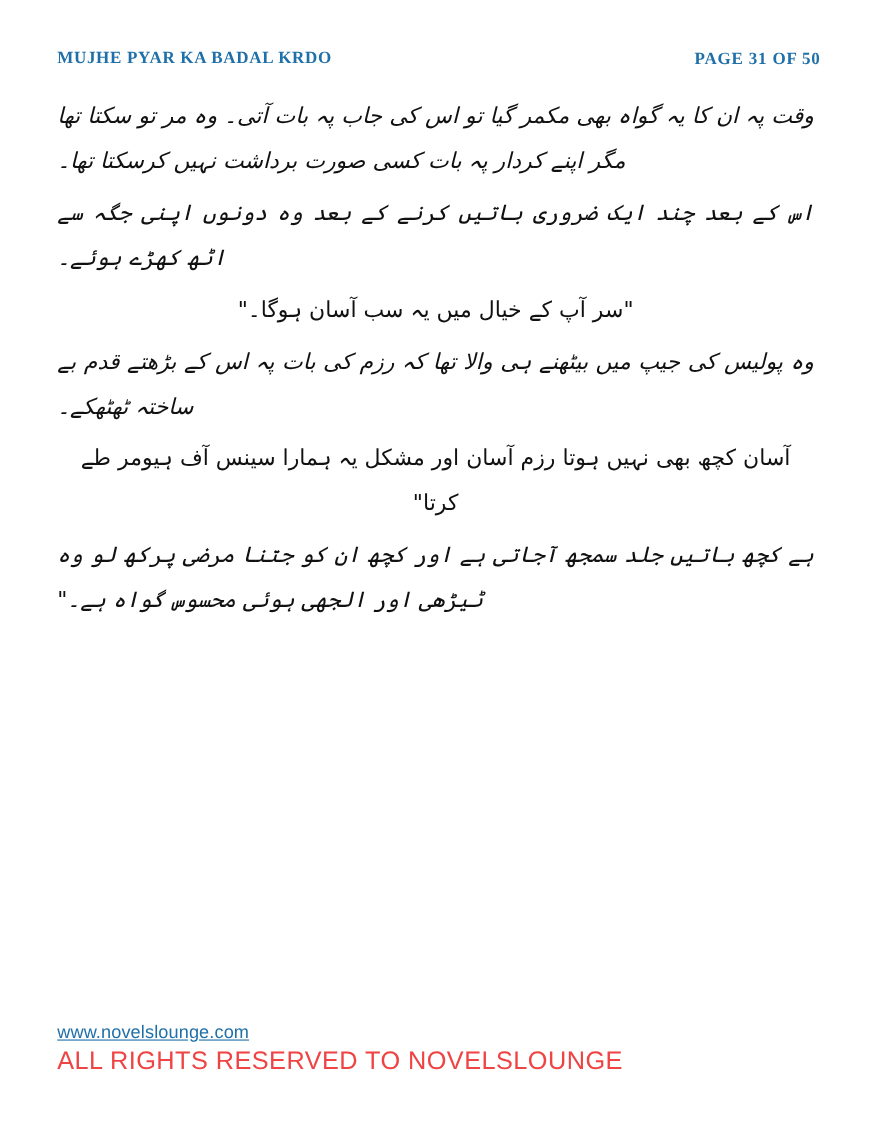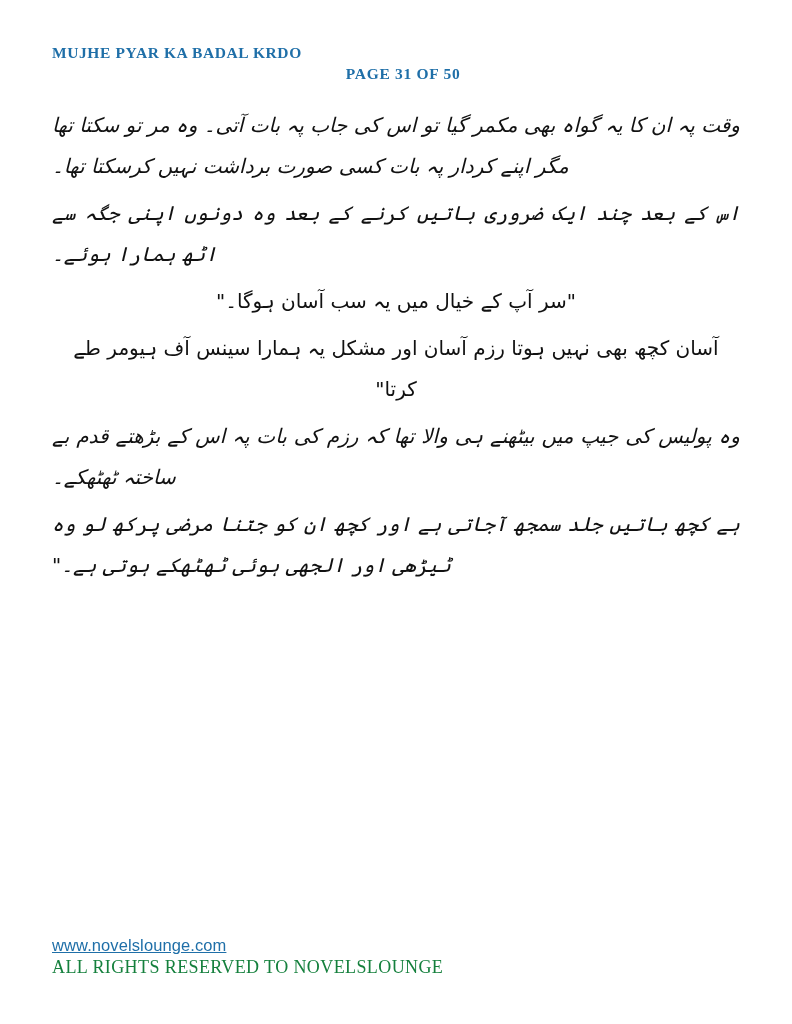--- a/index.html
+++ b/index.html
@@ -19,20 +19,21 @@
     inset: 0;
     background: #ffffff;
     display: flex;
     flex-direction: column;
   }
 
   
   .header {
     direction: ltr;
     display: flex;
+    justify-content: space-between;
     align-items: flex-start;
     padding: 44px 46px 0 52px;
     box-sizing: border-box;
     gap: 44px;
   }
   .book-info {
     display: flex;
     flex-direction: column;
     line-height: 1.18;
   }
@@ -53,21 +54,20 @@
     text-transform: uppercase;
   }
   .page-number {
     font-family: "Liberation Serif", serif;
     font-weight: bold;
     font-size: 15.5px;
     letter-spacing: 0.7px;
     color: #1f6fa8;
     text-transform: uppercase;
     padding-top: 1px;
-    margin-top: 20px;
   }
 
   
   .content {
     direction: rtl;
     padding: 22px 52px 0 52px;
     box-sizing: border-box;
     flex: 0 0 auto;
   }
   .para {
@@ -104,47 +104,47 @@
   }
   .site-link {
     display: inline-block;
     font-family: "Liberation Sans", sans-serif;
     font-size: 16.5px;
     color: #1f6fa8;
     text-decoration: underline;
     letter-spacing: 0.1px;
   }
   .rights {
-    font-family: Liberation Serif, serif;
-    font-size: 18px;
+    font-family: Liberation Sans, sans-serif;
+    font-size: 23px;
     letter-spacing: 0.4px;
-    color: #15803d;
+    color: #ef4444;
     text-transform: uppercase;
     margin-top: 2px;
   }
 </style>
 </head>
 <body>
 
 <div class="page">
 
   <div class="header">
     <div class="book-info">
       <span class="book-title">MUJHE PYAR KA BADAL KRDO</span>
     </div>
     <div class="page-number">PAGE 31 OF 50</div>
   </div>
 
   <div class="content">
     <p class="para right-last">وقت پہ ان کا یہ گواہ بھی مکمر گیا تو اس کی جاب پہ بات آتی۔ وہ مر تو سکتا تھا مگر اپنے کردار پہ بات کسی صورت برداشت نہیں کرسکتا تھا۔</p>
-    <p class="para right-last">اس کے بعد چند ایک ضروری باتیں کرنے کے بعد وہ دونوں اپنی جگہ سے اٹھ ہمارا ہوئے۔</p>
+    <p class="para right-last">اس کے بعد چند ایک ضروری باتیں کرنے کے بعد وہ دونوں اپنی جگہ سے اٹھ کھڑے ہوئے۔</p>
     <p class="para center">"سر آپ کے خیال میں یہ سب آسان ہوگا۔"</p>
+    <p class="para right-last">وہ پولیس کی جیپ میں بیٹھنے ہی والا تھا کہ رزم کی بات پہ اس کے بڑھتے قدم بے ساختہ ٹھٹھکے۔</p>
     <p class="para center">آسان کچھ بھی نہیں ہوتا رزم آسان اور مشکل یہ ہمارا سینس آف ہیومر طے کرتا"</p>
-    <p class="para right-last">وہ پولیس کی جیپ میں بیٹھنے ہی والا تھا کہ رزم کی بات پہ اس کے بڑھتے قدم بے ساختہ ٹھٹھکے۔</p>
-    <p class="para right-last">ہے کچھ باتیں جلد سمجھ آجاتی ہے اور کچھ ان کو جتنا مرضی پرکھ لو وہ ٹیڑھی اور الجھی ہوئی ٹھٹھکے ہوتی ہے۔"</p>
+    <p class="para right-last">ہے کچھ باتیں جلد سمجھ آجاتی ہے اور کچھ ان کو جتنا مرضی پرکھ لو وہ ٹیڑھی اور الجھی ہوئی محسوس گواہ ہے۔"</p>
   </div>
 
   <div class="footer">
     <a class="site-link" href="#">www.novelslounge.com</a>
     <div class="rights">ALL RIGHTS RESERVED TO NOVELSLOUNGE</div>
   </div>
 
 </div>
 
 </body></html>

